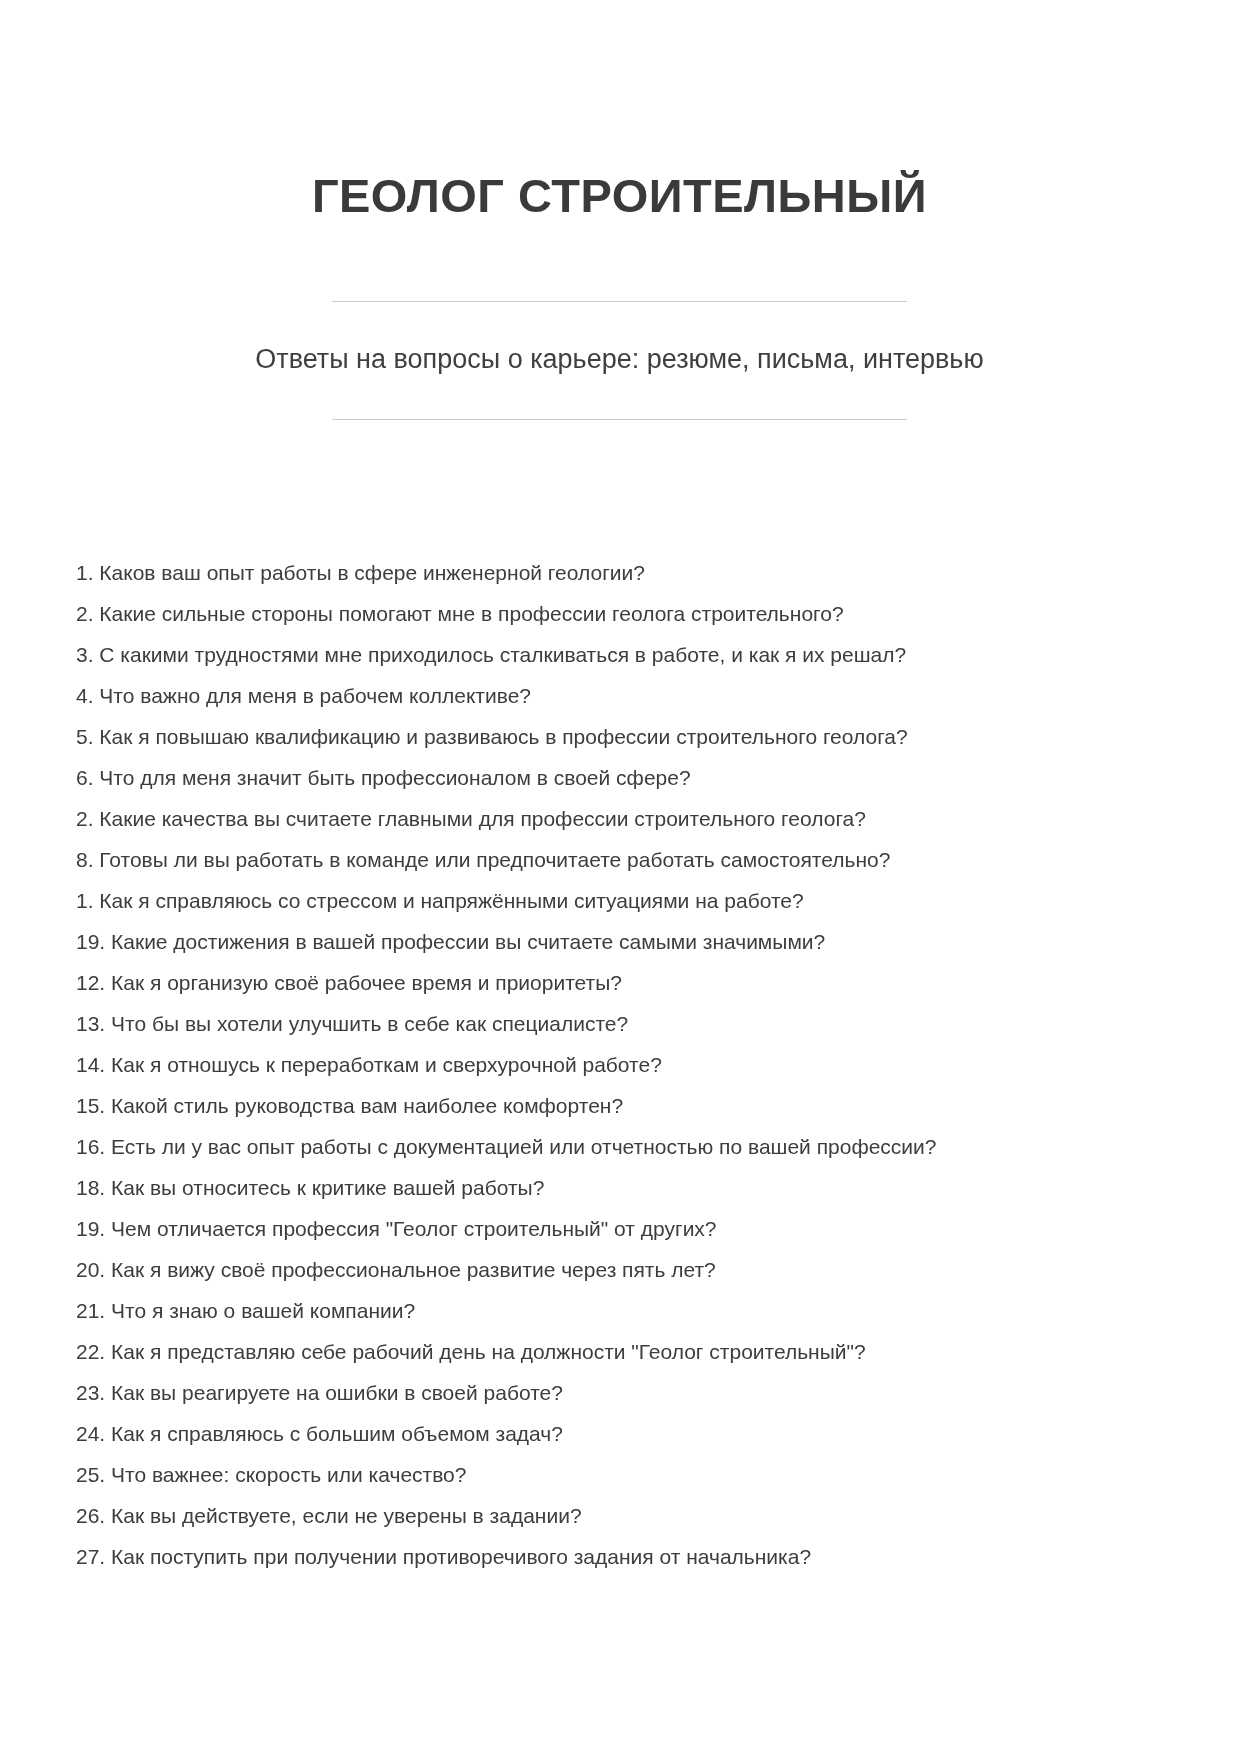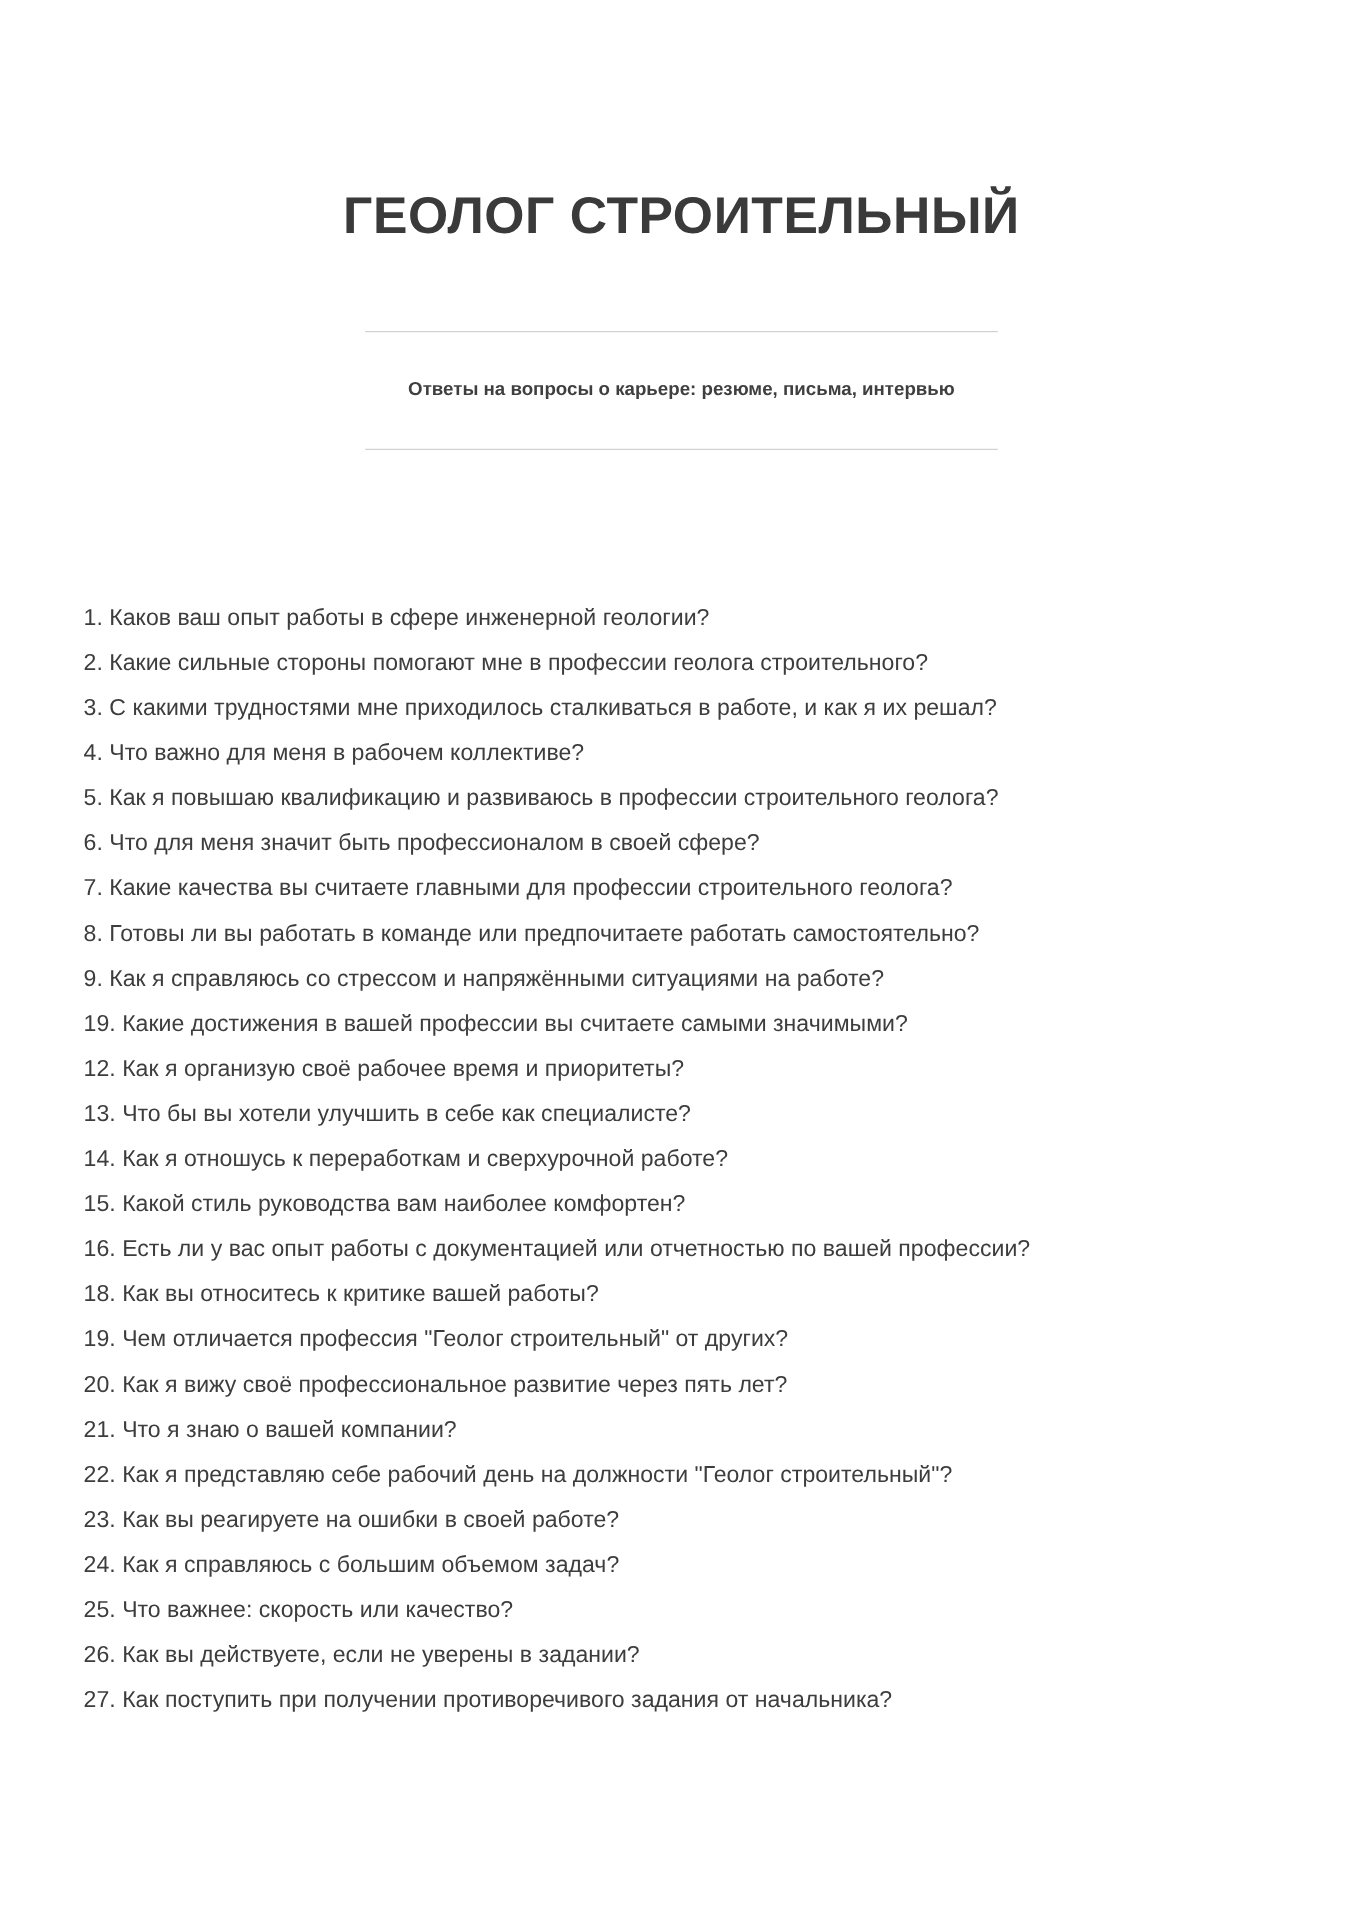--- a/index.html
+++ b/index.html
@@ -32,22 +32,22 @@
     width: 575px;
     height: 0;
     border-top: 1px solid #cccccc;
     margin: 0 auto;
   }
   .divider-1 {
     margin-top: 78px;
   }
   .doc-subtitle {
     text-align: center;
-    font-size: 17px;
-    font-weight: 700;
+    font-size: 27px;
+    font-weight: 400;
     color: #3f3f3f;
     margin: 42px 0 0 0;
   }
   .divider-2 {
     margin-top: 44px;
   }
   .question-list {
     margin-top: 132px;
     padding-left: 76px;
     padding-right: 80px;
@@ -71,23 +71,23 @@
 
   <div class="divider divider-2"></div>
 
   <div class="question-list">
       <div class="question">1. Каков ваш опыт работы в сфере инженерной геологии?</div>
       <div class="question">2. Какие сильные стороны помогают мне в профессии геолога строительного?</div>
       <div class="question">3. С какими трудностями мне приходилось сталкиваться в работе, и как я их решал?</div>
       <div class="question">4. Что важно для меня в рабочем коллективе?</div>
       <div class="question">5. Как я повышаю квалификацию и развиваюсь в профессии строительного геолога?</div>
       <div class="question">6. Что для меня значит быть профессионалом в своей сфере?</div>
-      <div class="question">7. Какие качества вы считаете главными для профессии строительного геолога?</div>
+      <div class="question">2. Какие качества вы считаете главными для профессии строительного геолога?</div>
       <div class="question">8. Готовы ли вы работать в команде или предпочитаете работать самостоятельно?</div>
-      <div class="question">9. Как я справляюсь со стрессом и напряжёнными ситуациями на работе?</div>
+      <div class="question">1. Как я справляюсь со стрессом и напряжёнными ситуациями на работе?</div>
       <div class="question">19. Какие достижения в вашей профессии вы считаете самыми значимыми?</div>
       <div class="question">12. Как я организую своё рабочее время и приоритеты?</div>
       <div class="question">13. Что бы вы хотели улучшить в себе как специалисте?</div>
       <div class="question">14. Как я отношусь к переработкам и сверхурочной работе?</div>
       <div class="question">15. Какой стиль руководства вам наиболее комфортен?</div>
       <div class="question">16. Есть ли у вас опыт работы с документацией или отчетностью по вашей профессии?</div>
       <div class="question">18. Как вы относитесь к критике вашей работы?</div>
       <div class="question">19. Чем отличается профессия "Геолог строительный" от других?</div>
       <div class="question">20. Как я вижу своё профессиональное развитие через пять лет?</div>
       <div class="question">21. Что я знаю о вашей компании?</div>

